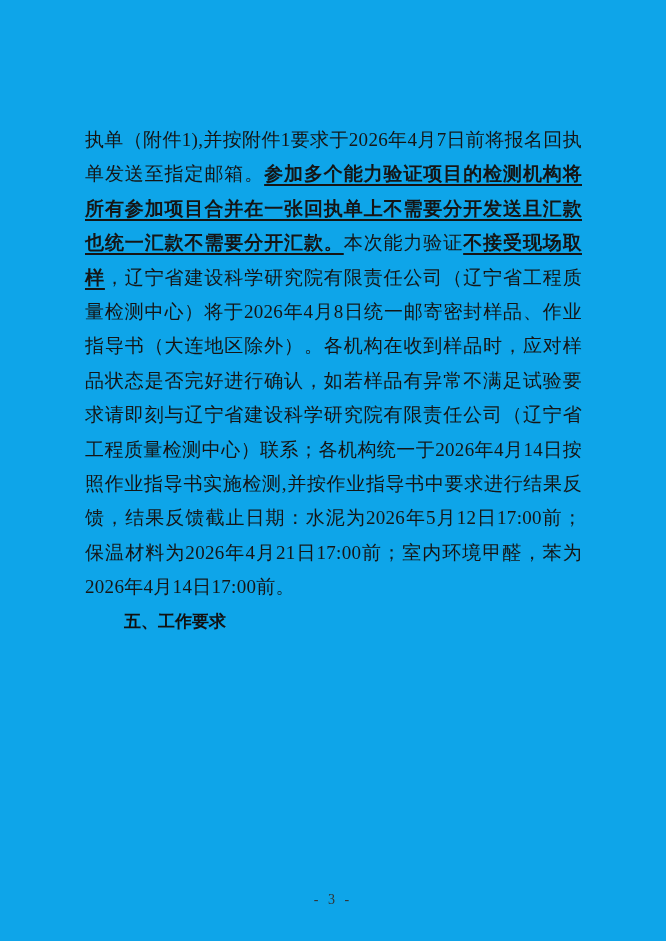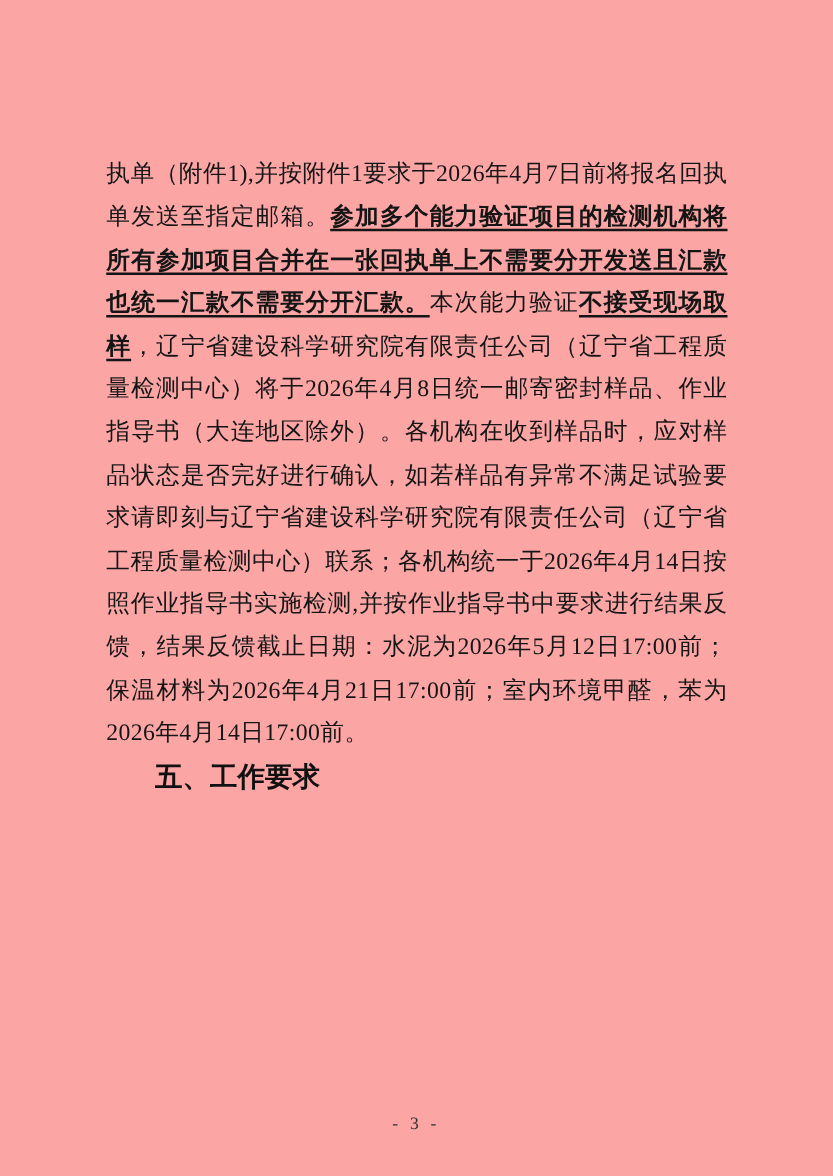--- a/index.html
+++ b/index.html
@@ -4,21 +4,21 @@
 <style>
   html, body {
     margin: 0;
     padding: 0;
     background: #ffffff;
   }
   .page {
     position: relative;
     width: 666px;
     height: 941px;
-    background: #fca5a5;
+    background: #0ea5e9;
     overflow: hidden;
     color: #151515;
     font-family: "Liberation Serif", "DejaVu Serif", serif;
   }
   .content {
     position: absolute;
     left: 85px;
     top: 123px;
     width: 497px;
   }
@@ -37,21 +37,21 @@
     
   }
   .emph {
     font-weight: bold;
     text-decoration: underline;
     text-underline-offset: 4px;
     text-decoration-thickness: 1.5px;
   }
   .heading {
     margin: 0;
-    font-size: 22px;
+    font-size: 17px;
     line-height: 34.4px;
     font-weight: bold;
     font-family: "Liberation Sans", "DejaVu Sans", sans-serif;
     text-indent: 39px;
     text-align: left;
     color: #111111;
   }
   .footer {
     position: absolute;
     left: 0;

